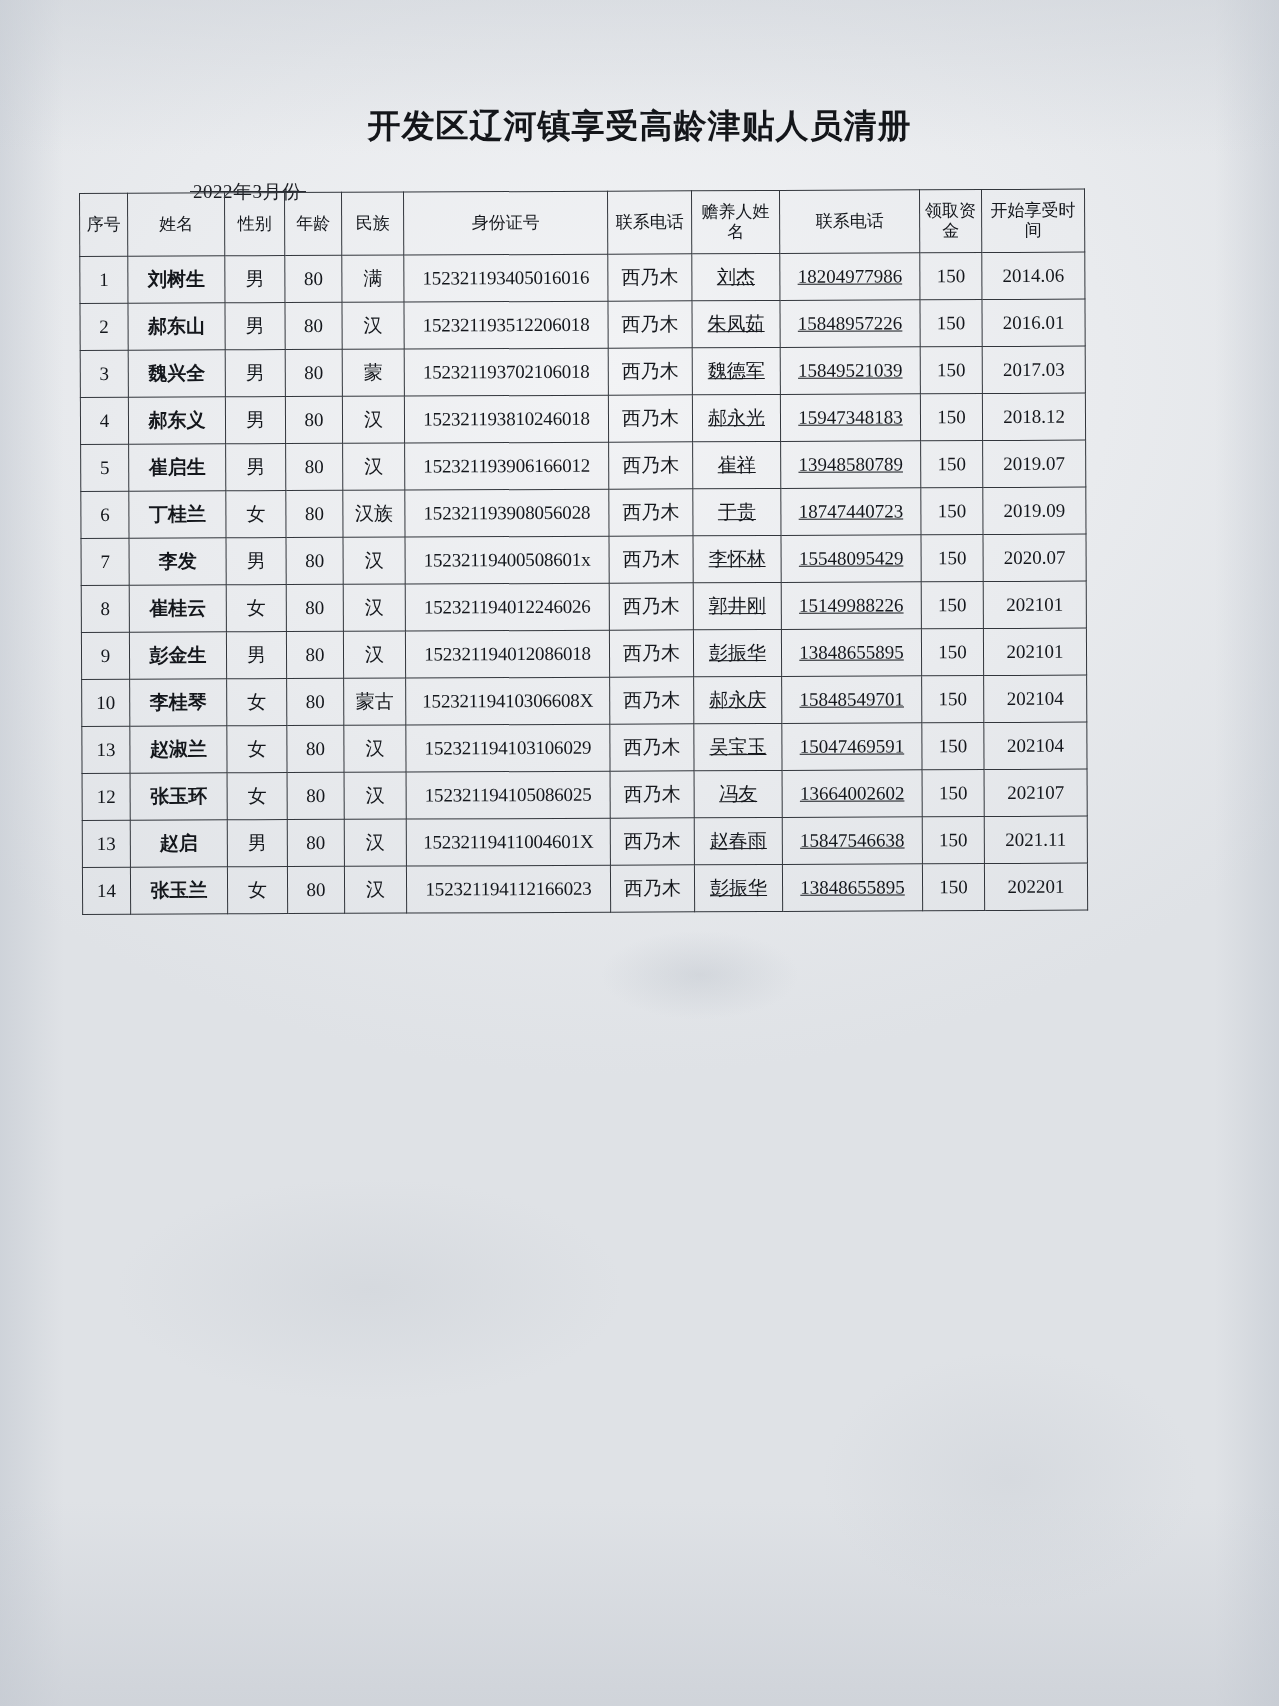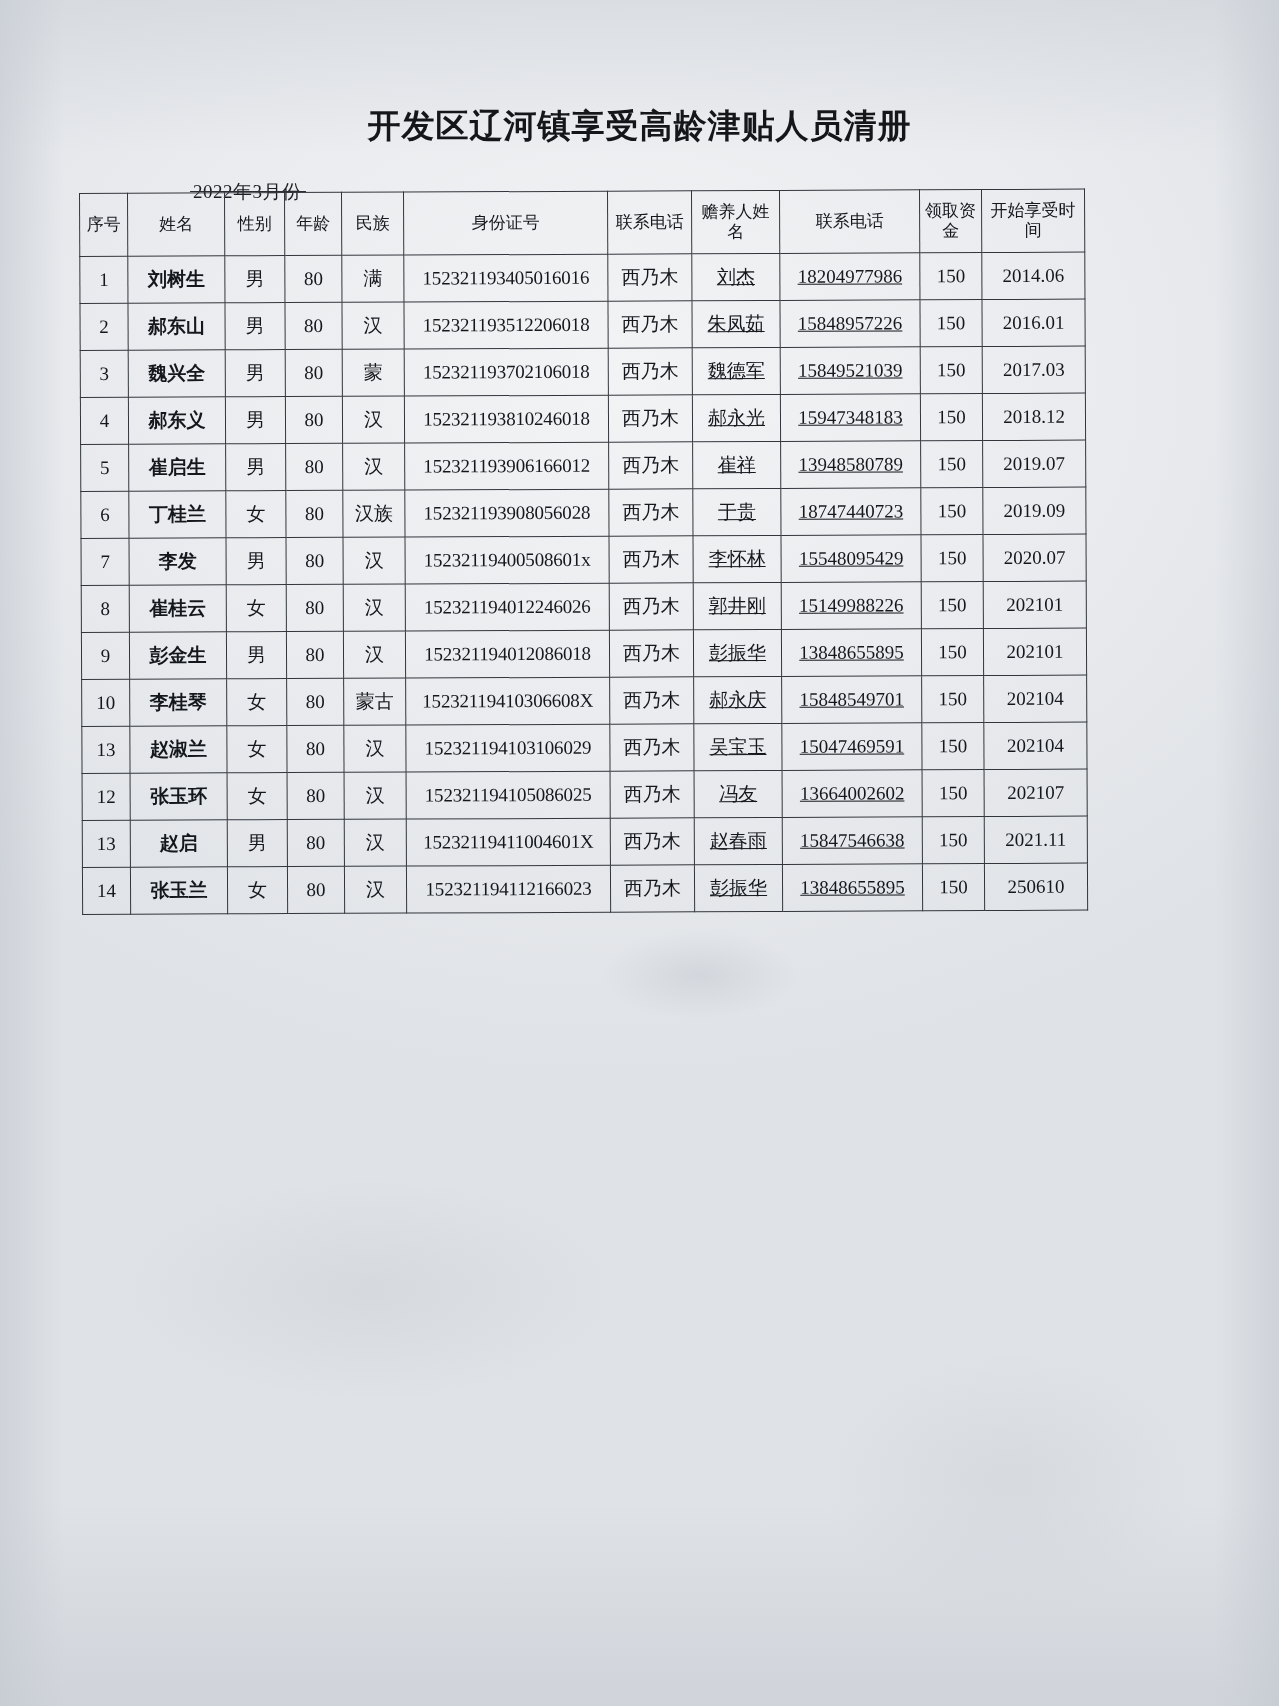--- a/index.html
+++ b/index.html
@@ -364,18 +364,18 @@
         <td class="idx">14</td>
         <td class="name">张玉兰</td>
         <td class="sex">女</td>
         <td class="age">80</td>
         <td class="eth">汉</td>
         <td class="id">152321194112166023</td>
         <td class="addr">西乃木</td>
         <td class="guard">彭振华</td>
         <td class="phone">13848655895</td>
         <td class="fund">150</td>
-        <td class="start">250610</td>
+        <td class="start">202201</td>
       </tr>
     </tbody>
   </table>
 
 </div>
 
 </body></html>

